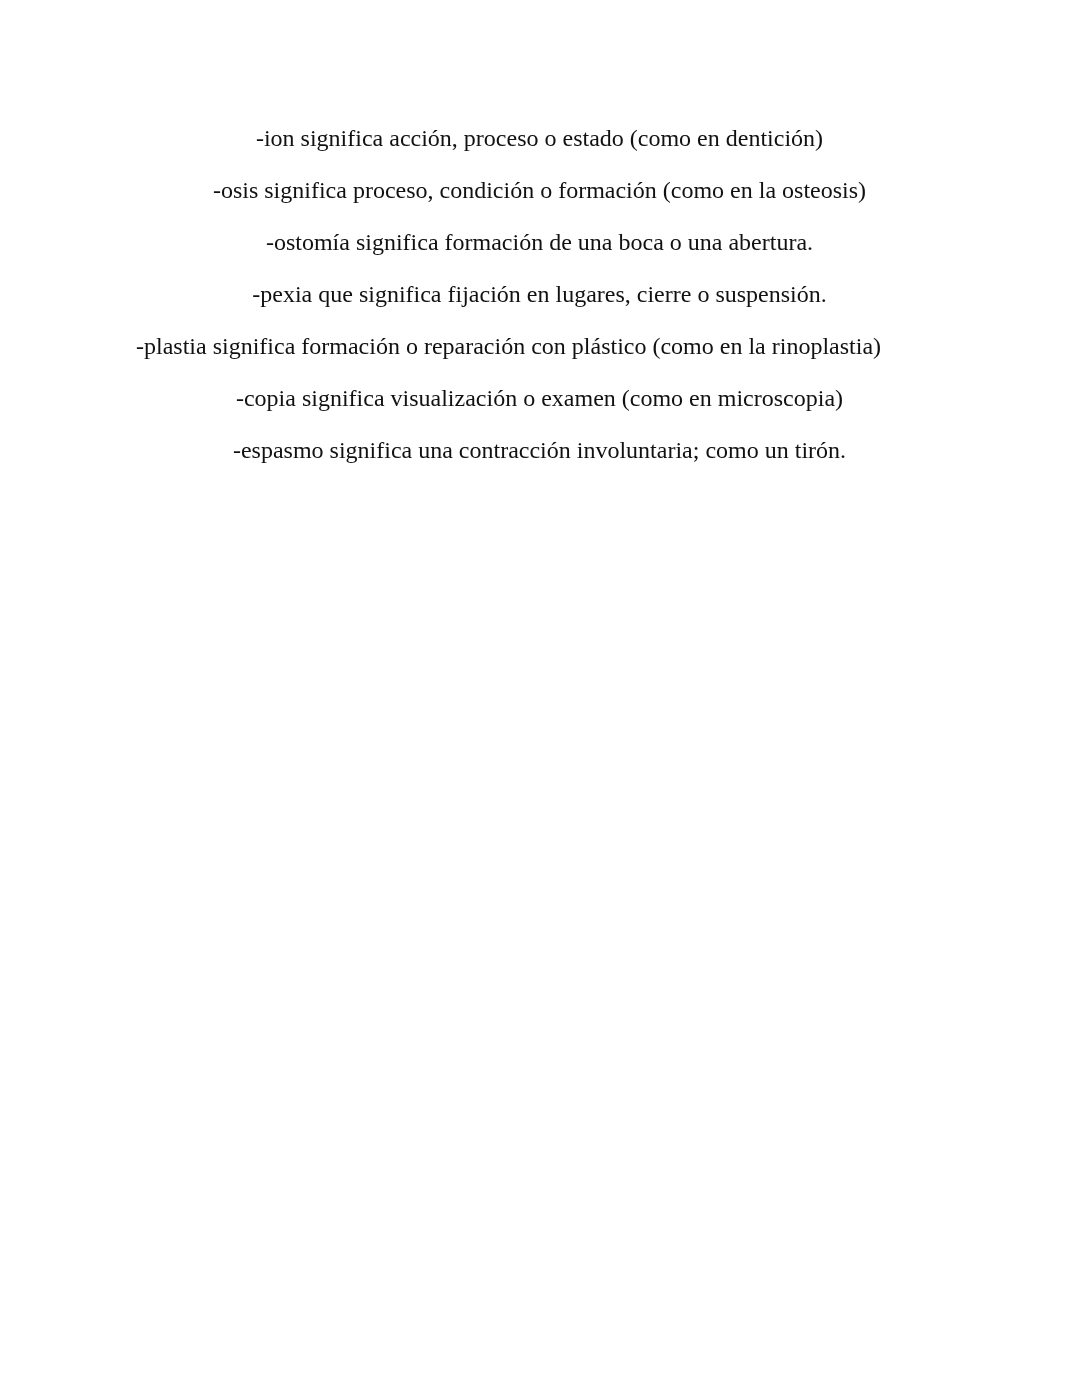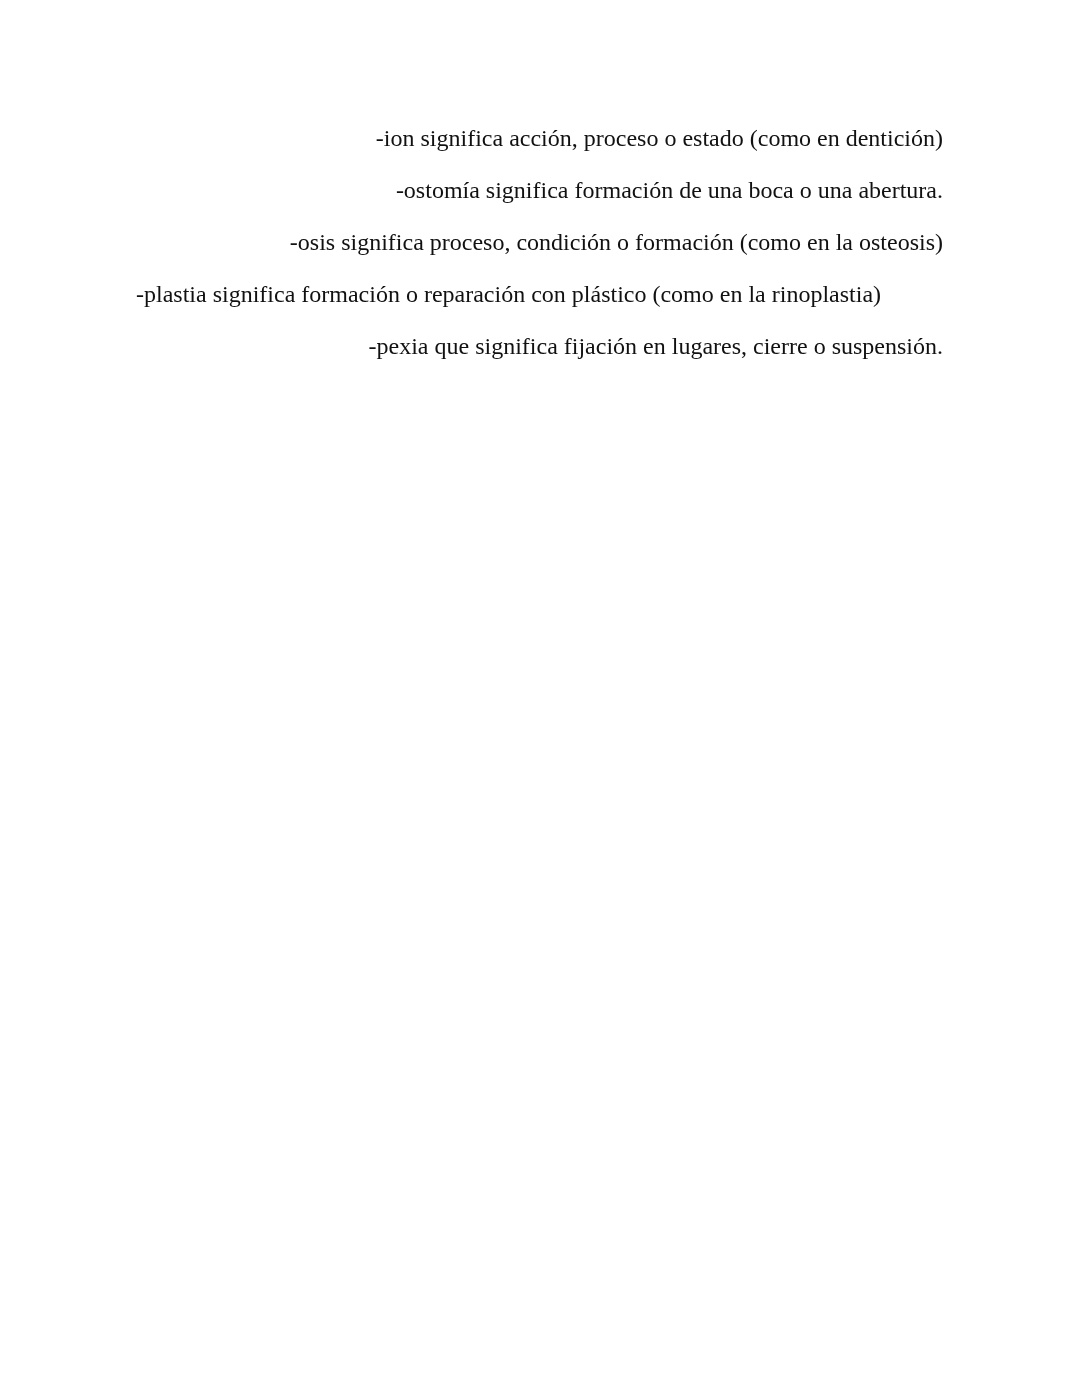--- a/index.html
+++ b/index.html
@@ -21,25 +21,27 @@
       font-family: "Liberation Serif", serif;
       font-size: 24px;
       line-height: 28px;
       color: #111111;
     }
     .para {
       margin: 0 0 24px 0;
       text-align: justify;
     }
     .para.single {
-      text-align: right;
+      text-align: center;
     }
   </style>
 </head>
 <body>
 
 <div class="page">
   <p class="para single">-ion significa acción, proceso o estado (como en dentición)</p>
+  <p class="para single">-osis significa proceso, condición o formación (como en la osteosis)</p>
   <p class="para single">-ostomía significa formación de una boca o una abertura.</p>
-  <p class="para single">-osis significa proceso, condición o formación (como en la osteosis)</p>
+  <p class="para single">-pexia que significa fijación en lugares, cierre o suspensión.</p>
   <p class="para">-plastia significa formación o reparación con plástico (como en la rinoplastia)</p>
-  <p class="para single">-pexia que significa fijación en lugares, cierre o suspensión.</p>
+  <p class="para single">-copia significa visualización o examen (como en microscopia)</p>
+  <p class="para single">-espasmo significa una contracción involuntaria; como un tirón.</p>
 </div>
 
 </body></html>

